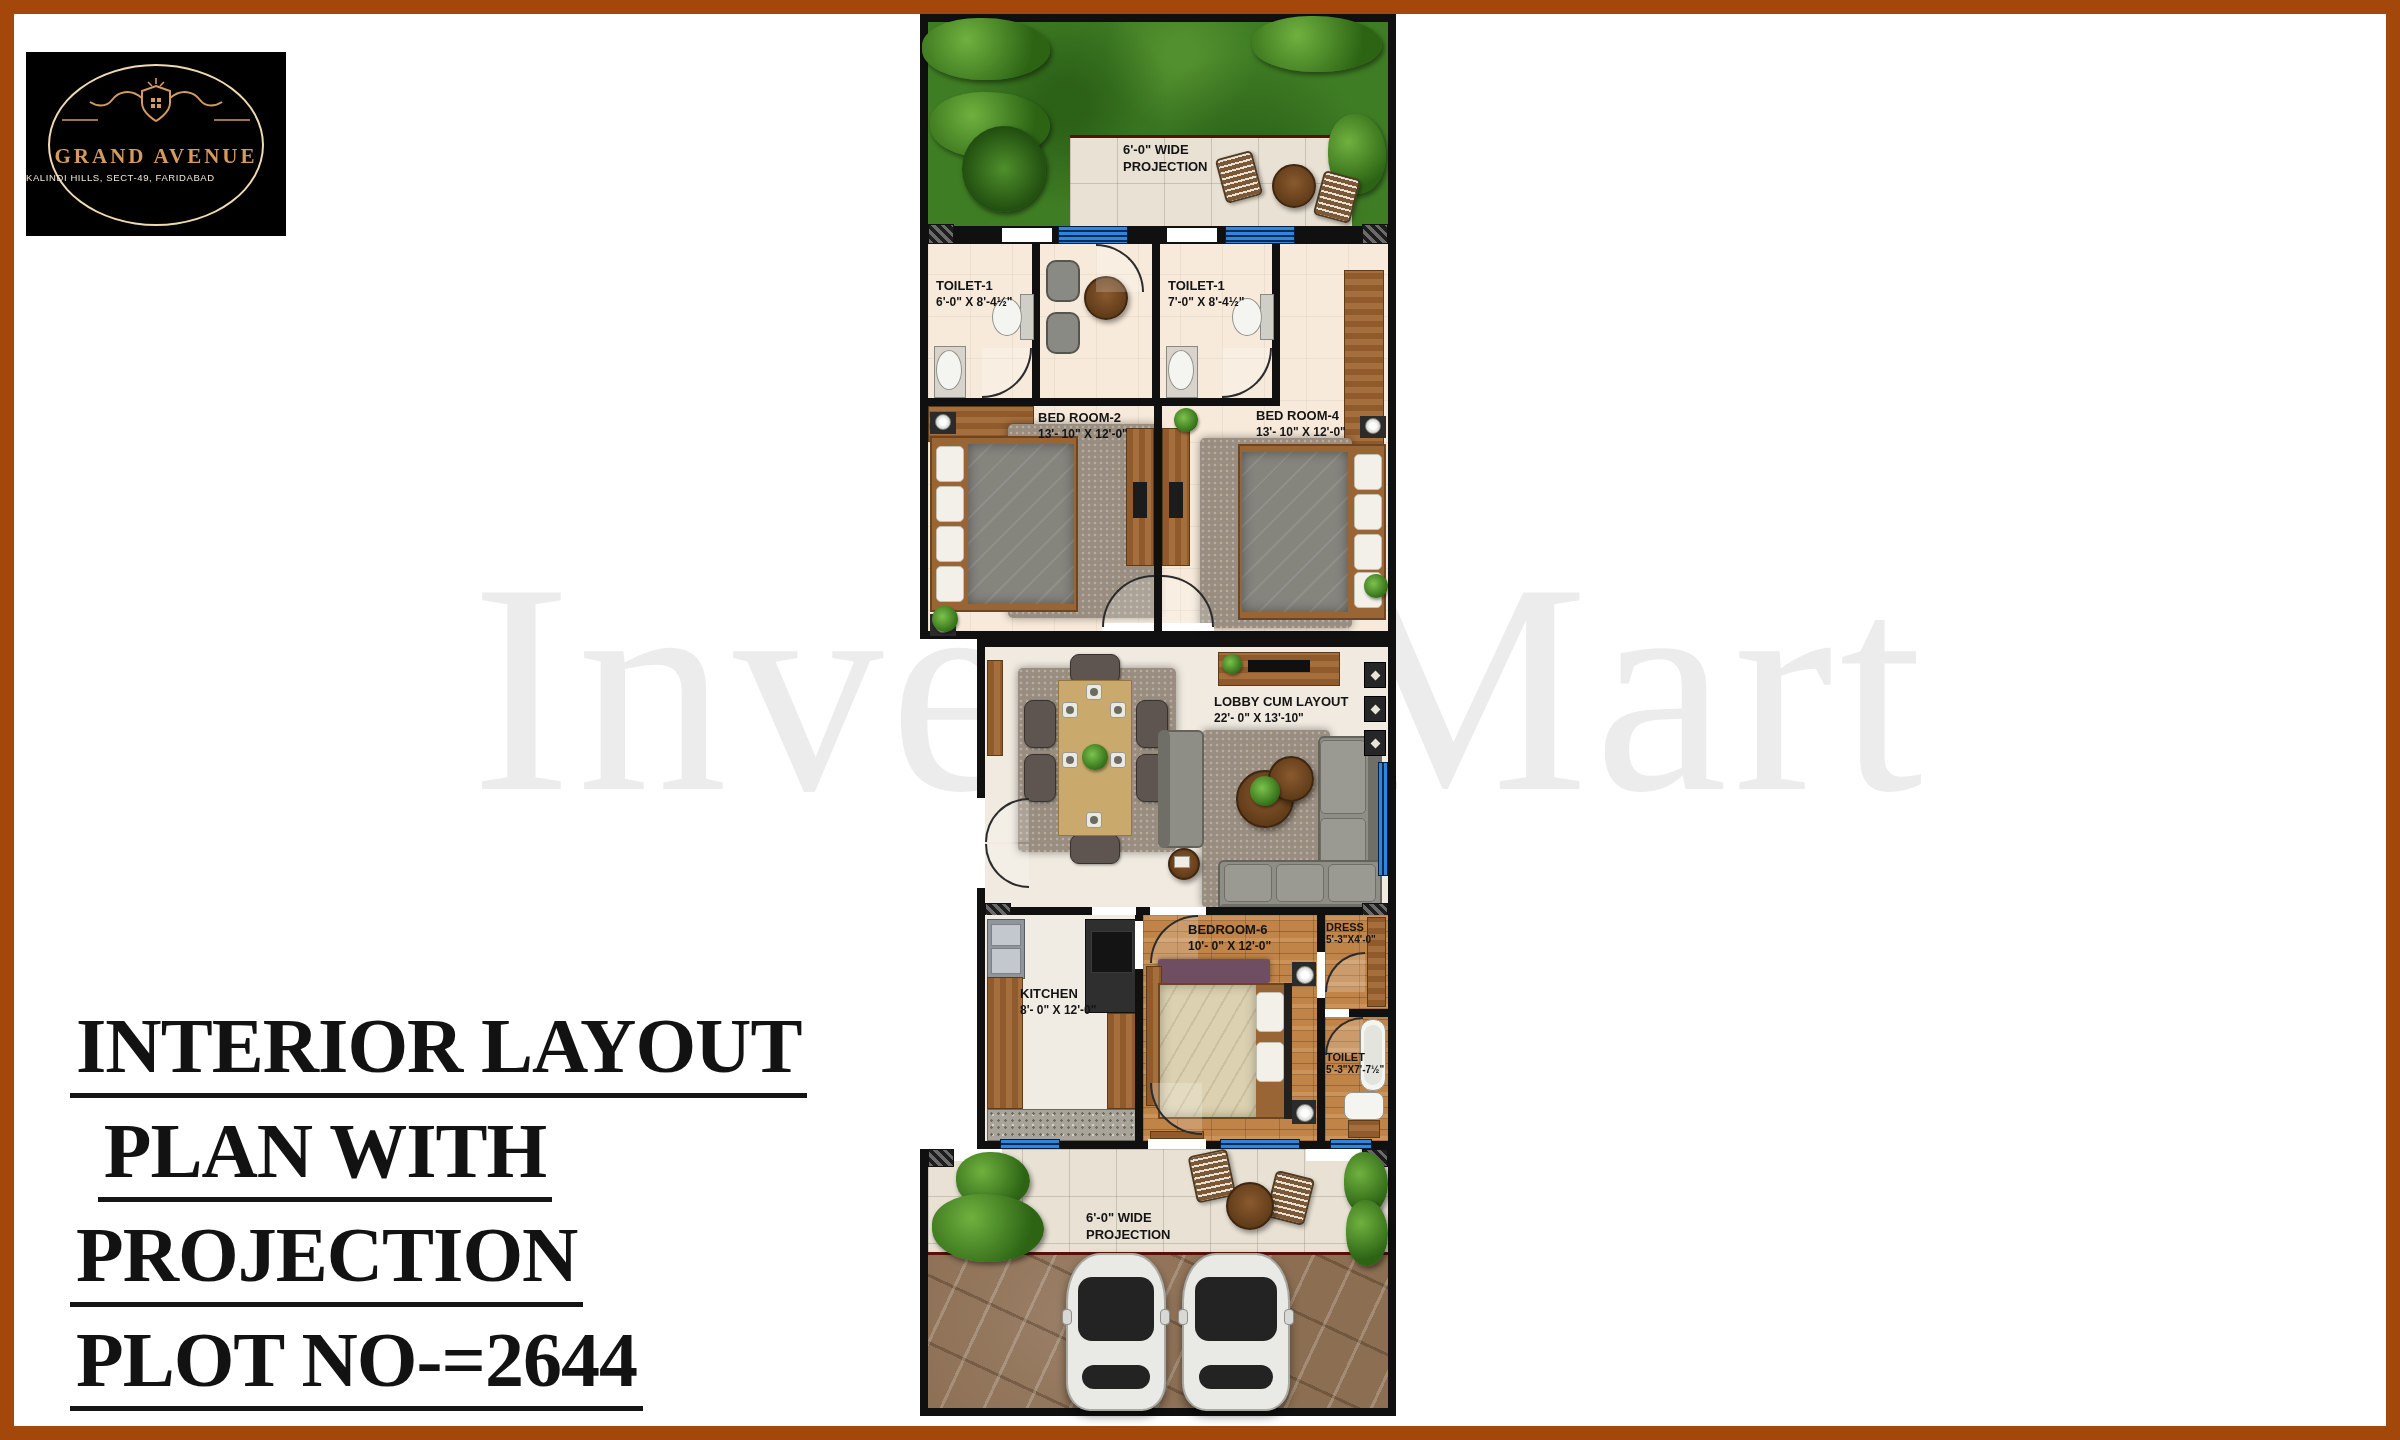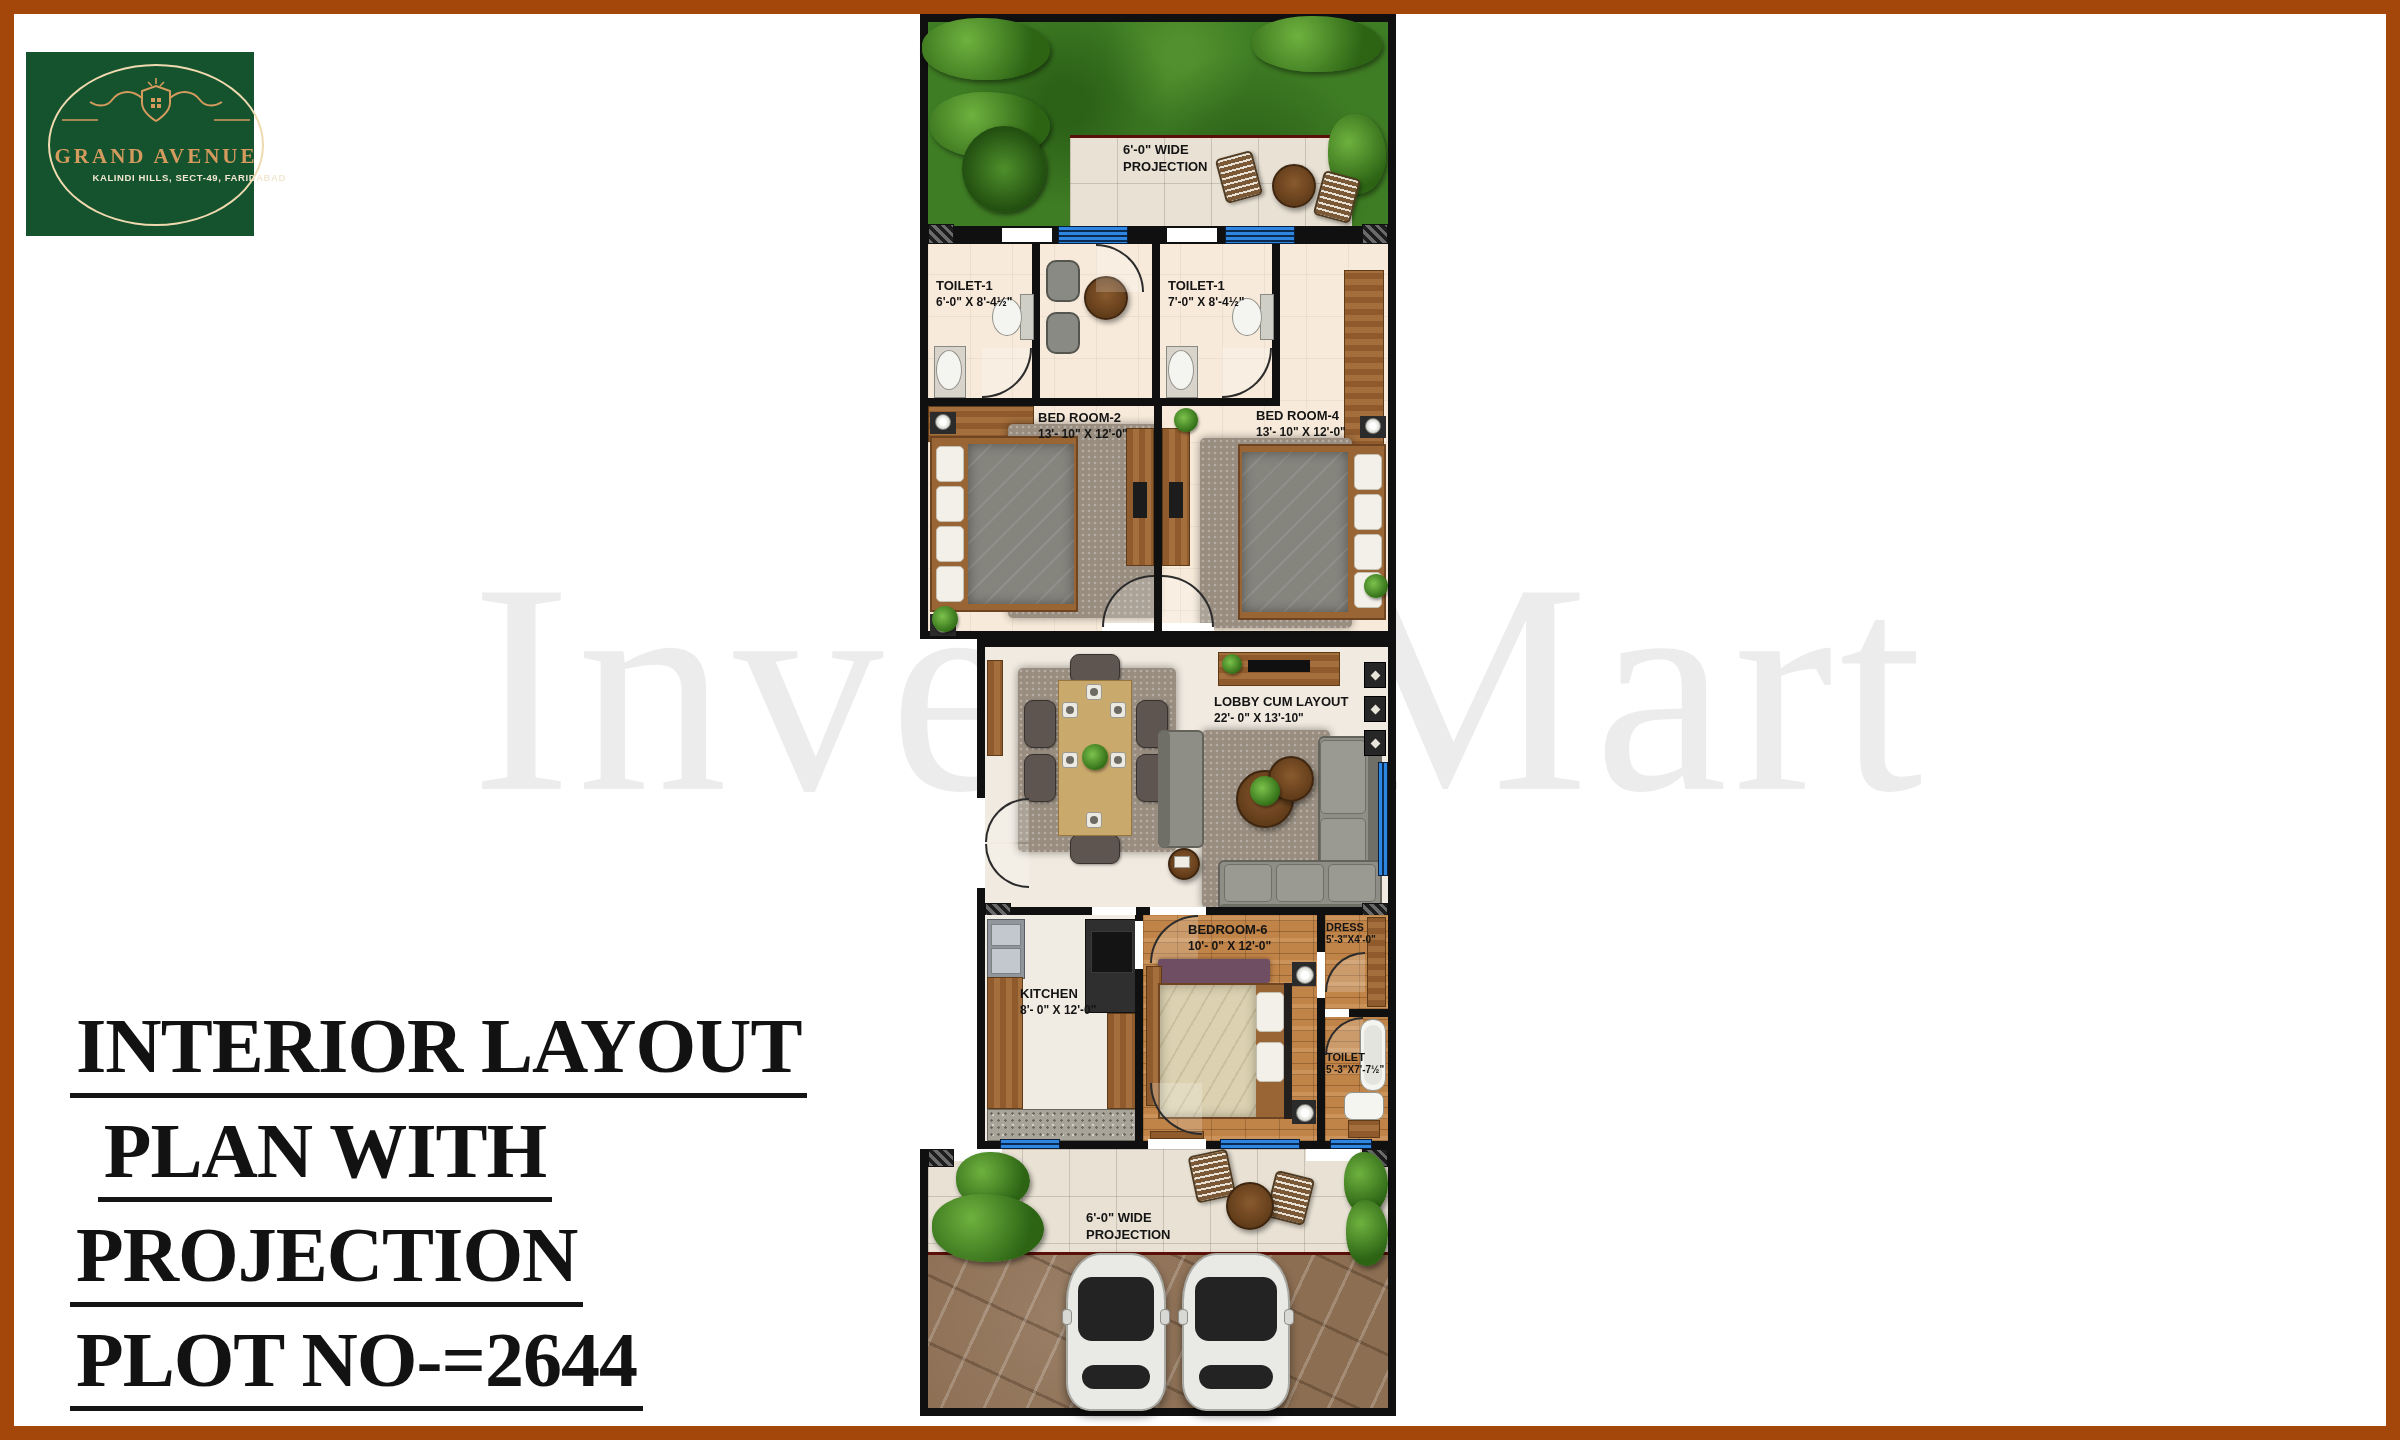--- a/index.html
+++ b/index.html
@@ -7,28 +7,28 @@
         font-family:"Liberation Sans",sans-serif;}
   #frame{position:absolute;inset:0;border:14px solid #A3470B;pointer-events:none;z-index:50;}
   .abs{position:absolute;}
 
   
   #watermark{position:absolute;left:0;top:538px;width:2400px;text-align:center;
     font-family:"Liberation Serif",serif;font-size:300px;line-height:1;color:#ECECEC;
     letter-spacing:6px;z-index:1;white-space:nowrap;}
 
   
-  #logo{position:absolute;left:26px;top:52px;width:228px;height:184px;background:#14532d;z-index:40;}
+  #logo{position:absolute;left:26px;top:52px;width:260px;height:184px;background:#000000;z-index:40;}
   #logo .oval{position:absolute;left:22px;top:12px;width:212px;height:158px;border:2px solid #EFD9AE;
     border-radius:50%;}
   #logo .crest{position:absolute;left:30px;top:22px;width:200px;height:64px;}
   #logo .ttl{position:absolute;left:0;top:92px;width:260px;text-align:center;
     font-family:"Liberation Serif",serif;font-weight:bold;font-size:21px;letter-spacing:3px;color:#D49A5E;}
-  #logo .sub{position:absolute;left:0;top:120px;width:260px;text-align:right;
-    font-weight:bold;font-size:9.5px;letter-spacing:0.6px;color:#F2E7D2;}
+  #logo .sub{position:absolute;left:0;top:120px;width:260px;text-align:left;
+    font-weight:normal;font-size:9.5px;letter-spacing:0.6px;color:#F2E7D2;}
 
   
   #caption{position:absolute;left:70px;top:1006px;width:510px;text-align:center;z-index:40;
     font-family:"Liberation Serif",serif;font-weight:bold;color:#121212;}
   #caption .cline{display:table;margin:0 auto 13px auto;font-size:78px;line-height:1.02;
     padding:0 6px 7px 6px;border-bottom:5px solid #151515;white-space:nowrap;letter-spacing:-1px;}
 
   
   #plan{position:absolute;left:920px;top:14px;width:476px;height:1402px;z-index:10;}
   .block{position:absolute;border:8px solid #101010;box-sizing:border-box;}

